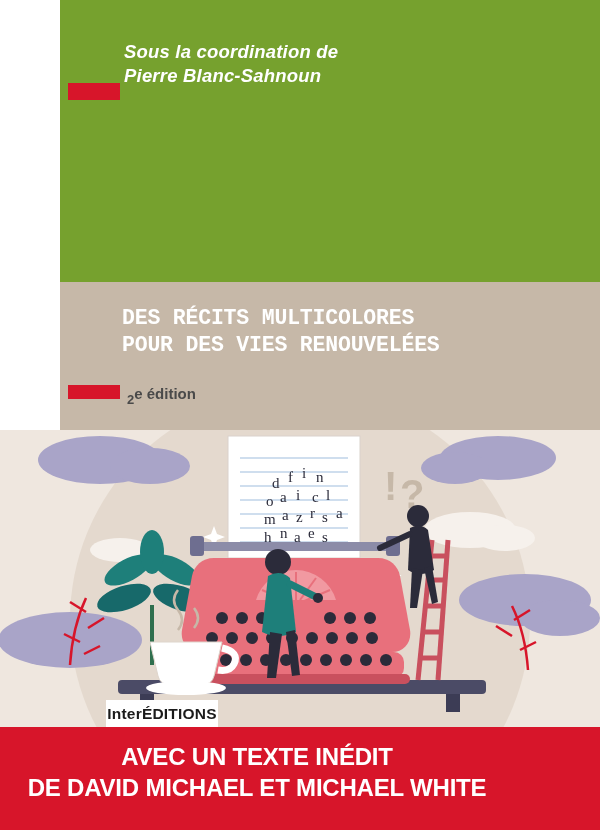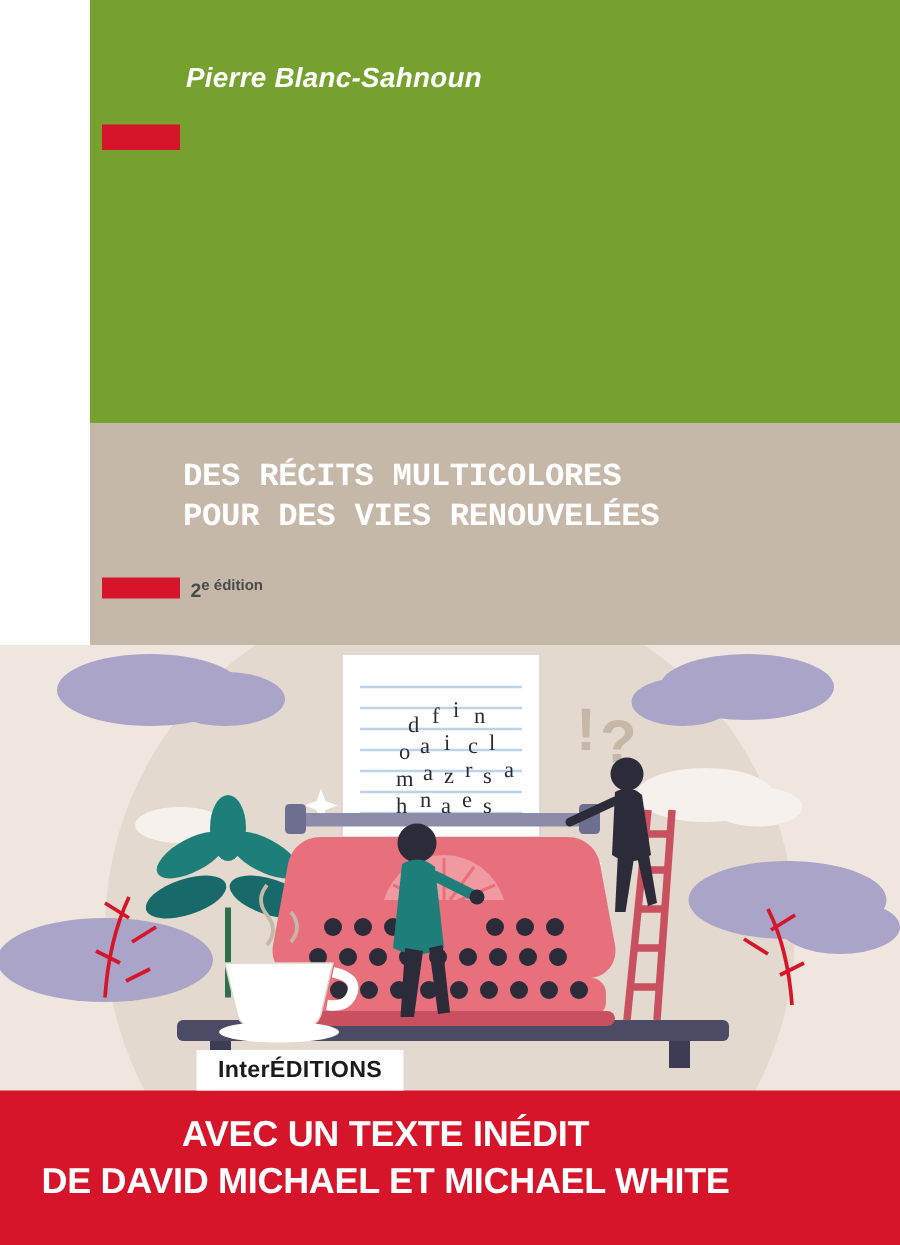--- a/index.html
+++ b/index.html
@@ -96,40 +96,40 @@
     font-family: Liberation Mono, monospace;
   }
   .edition {
     position: absolute;
     left: 127px;
     top: 385px;
     color: #4a4a4a;
     font-size: 13px;
     font-weight: bold;
   }
-  .edition sup { font-size: 10px; vertical-align: super; margin-top: 32px; }
+  .edition sup { font-size: 15px; vertical-align: super; margin-top: 32px; }
 
   
   .illus {
     position: absolute;
     left: 0;
     top: 430px;
     width: 600px;
     height: 300px;
     background: #ffffff;
     overflow: hidden;
   }
   .illus svg { display: block; }
 
   
   .pub-badge {
     position: absolute;
-    left: 131px;
+    left: 106px;
     top: 700px;
-    width: 138px;
+    width: 112px;
     height: 27px;
     background: #ffffff;
     display: flex;
     align-items: center;
     justify-content: center;
     z-index: 5;
   }
   .pub-badge span {
     color: #1b1b1b;
     font-size: 15.5px;
@@ -164,20 +164,21 @@
 
 <div class="cover">
 
   <div class="white-left"></div>
   <div class="green-block"></div>
   <div class="beige-block"></div>
   <div class="red-bar-1"></div>
   <div class="red-bar-2"></div>
 
   <div class="coord">
+    <div>Sous la coordination de</div>
     <div>Pierre Blanc-Sahnoun</div>
   </div>
 
   <div class="maintitle">
   </div>
 
   <div class="subtitle">
     <div>DES RÉCITS MULTICOLORES</div>
     <div>POUR DES VIES RENOUVELÉES</div>
   </div>

